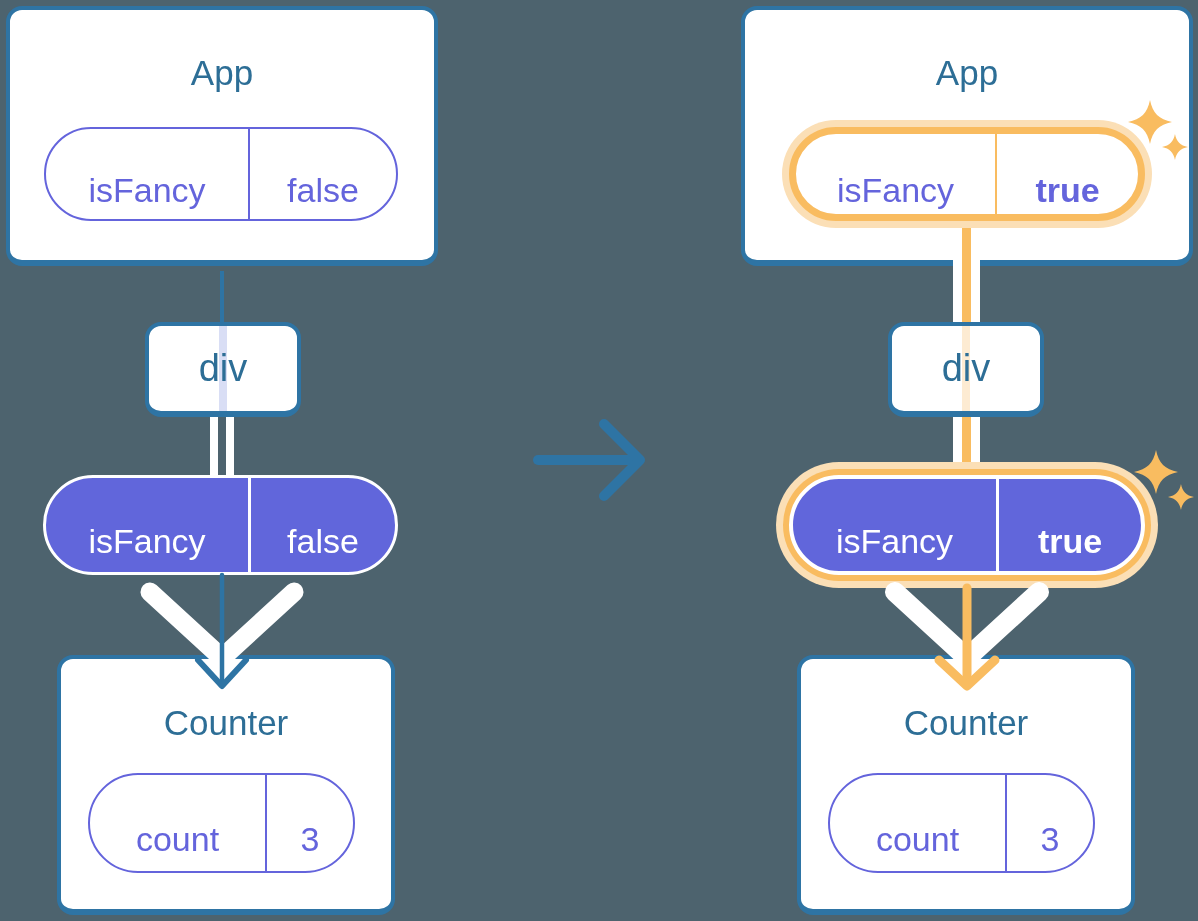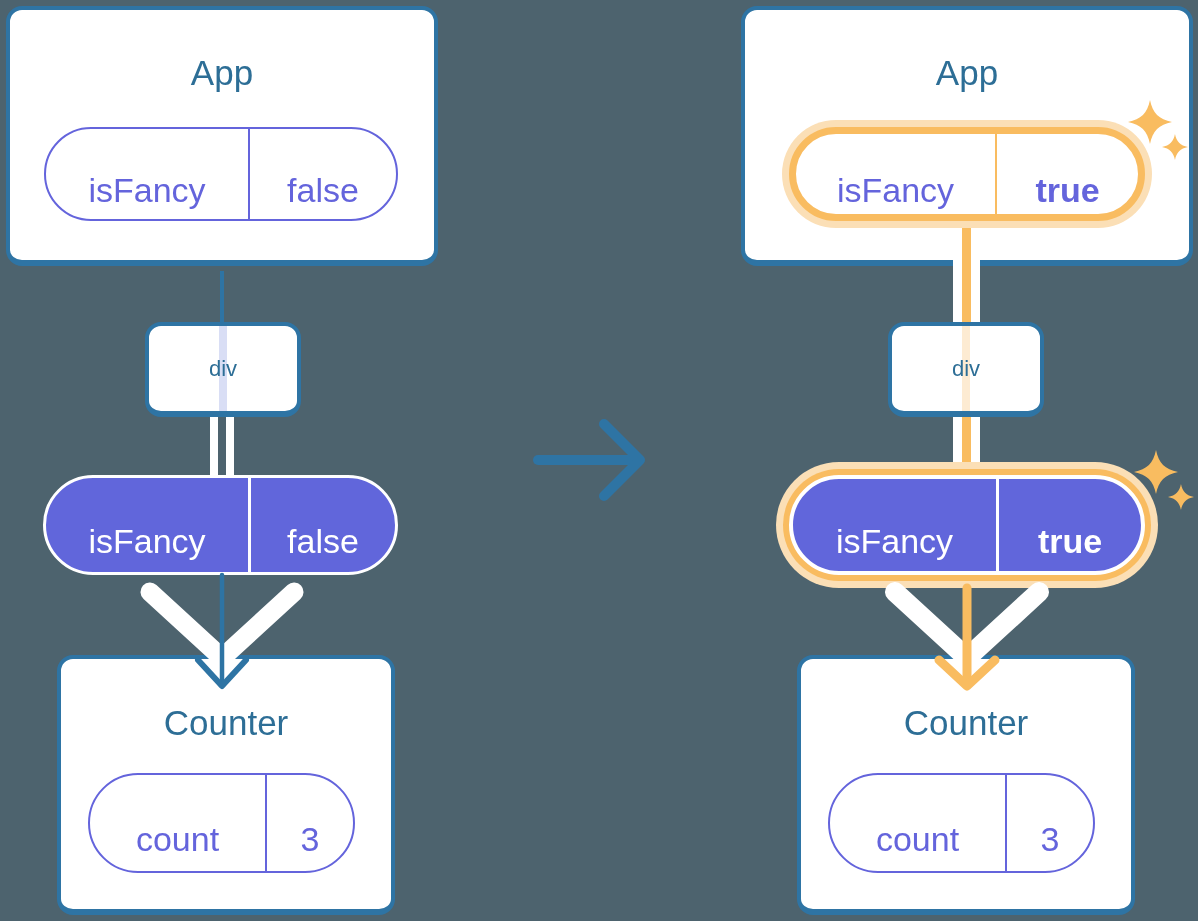--- a/index.html
+++ b/index.html
@@ -22,21 +22,21 @@
     position:absolute;background:#fff;
     border:4px solid var(--card-border);border-bottom-width:6px;
     border-radius:16px;
   }
   .card-title{
     position:absolute;text-align:center;
     font-size:35px;font-weight:500;color:var(--title-text);
     line-height:40px;
   }
   .div-card{display:flex;align-items:center;justify-content:center;}
-  .div-label{position:relative;z-index:2;font-size:22px;font-weight:500;color:var(--title-text);}
+  .div-label{position:relative;z-index:2;font-size:38px;font-weight:500;color:var(--title-text);}
   .pass-stripe{position:absolute;top:0;bottom:0;left:calc(50% - 4px);width:8px;z-index:1;}
   .pass-stripe.lavender{background:var(--purple-pale);}
   .pass-stripe.peach{background:var(--orange-faint);}
 
   .pill{position:absolute;display:flex;align-items:stretch;border-radius:60px;font-size:34px;}
   .pill .seg{display:flex;align-items:center;justify-content:center;margin-top:32px;}
   .pill .divider{flex:none;}
   .pill.outline{background:#fff;border:2px solid var(--purple);color:var(--purple);}
   .pill.outline .divider{width:2px;background:var(--purple);}
   .pill.solid{background:var(--purple-fill);border:3px solid #fff;color:#fff;}

